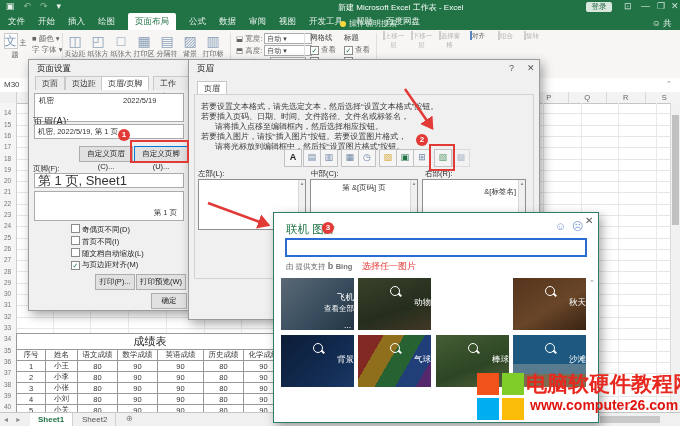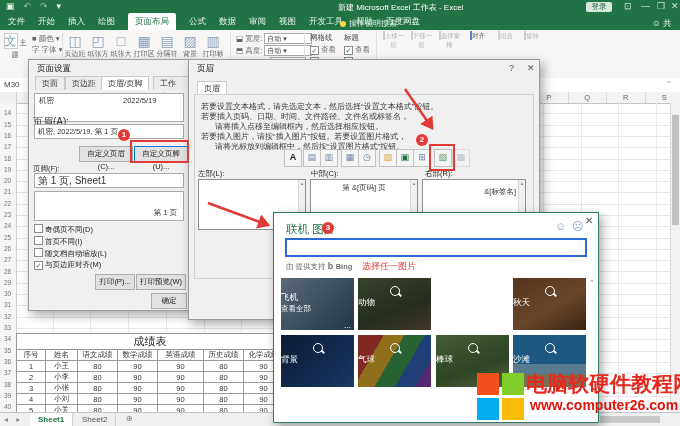--- a/index.html
+++ b/index.html
@@ -63,39 +63,39 @@
   #vthumb{position:absolute;left:1px;top:12px;width:7px;height:110px;background:#c1c1c1;}
   
   .dlg{background:#f0f0f0;border:1px solid #9b9b9b;box-shadow:3px 4px 10px rgba(0,0,0,.35);}
   .dlgtitle{position:absolute;left:8px;top:3px;font-size:8.5px;color:#1a1a1a;}
   .dtab{position:absolute;height:13px;line-height:13px;padding:0 6px;font-size:8px;color:#333;
         border:1px solid #c9c9c9;border-bottom:none;background:#ececec;}
   .dtab.active{background:#fff;}
   .wbox{position:absolute;background:#fff;border:1px solid #ababab;}
   .dbtn{position:absolute;background:#e1e1e1;border:1px solid #adadad;font-size:7.5px;color:#222;
         text-align:center;line-height:13px;}
-  .dchk{position:absolute;font-size:7.5px;color:#222;}
+  .dchk{position:absolute;font-size:7.5px;color:#222;margin-left:37px;}
   #d1{left:28px;top:59px;width:160px;height:250px;z-index:10;}
   #d2{left:188px;top:59px;width:350px;height:259px;z-index:20;}
   #d2 .instr{position:absolute;left:12px;font-size:8px;color:#3b3b3b;white-space:nowrap;}
   .tbtn{position:absolute;top:89px;width:16px;height:16px;background:#f5f5f5;border:1px solid #c2c2c2;
         text-align:center;line-height:15px;font-size:9px;color:#6f87a6;}
   .talab{position:absolute;top:109px;font-size:7.5px;color:#222;}
   .tarea{position:absolute;top:119px;height:49px;background:#fff;border:1px solid #8f8f8f;font-size:7.5px;color:#333;}
   .tarea .sc{position:absolute;right:0;top:0;width:6px;height:100%;background:#f0f0f0;border-left:1px solid #d8d8d8;
              font-size:5px;color:#888;text-align:center;}
   
   #d3{left:273px;top:212px;width:324px;height:209px;background:#fff;border:1px solid #2e7a68;
       box-shadow:3px 4px 10px rgba(0,0,0,.35);z-index:30;}
   #d3 .ttl{position:absolute;left:12px;top:9px;font-size:11.5px;color:#217346;}
   #searchbox{position:absolute;left:11px;top:25px;width:298px;height:15px;background:#fff;border:2px solid #2b6cd4;}
   #powered{position:absolute;left:12px;top:48px;font-size:7.5px;color:#666;}
   #pickhint{position:absolute;left:88px;top:47px;font-size:9px;color:#e23a36;}
   .tile{position:absolute;width:73px;height:52px;overflow:hidden;}
-  .tile .ov{position:absolute;inset:0;background:rgba(0,0,0,.38);color:#fff;text-align:left;font-size:8.5px;}
+  .tile .ov{position:absolute;inset:0;background:rgba(0,0,0,.38);color:#fff;text-align:right;font-size:8.5px;}
   .mag{display:block;width:8px;height:8px;border:1.5px solid #fff;border-radius:50%;margin:8px auto 1px;position:relative;}
   .mag::after{content:"";position:absolute;left:7px;top:7px;width:4px;height:1.5px;background:#fff;transform:rotate(45deg);}
   .t0{background:linear-gradient(135deg,#93a9be,#5c7e99 55%,#39566f);}
   .t1{background:linear-gradient(160deg,#5c6b45,#3c4a2e 60%,#6b5a40);}
   .t2{background:radial-gradient(circle at 50% 55%,#c6252a 0 60%,#e3e6e8 62%);}
   .t3{background:linear-gradient(150deg,#8a5530,#a97142 55%,#5d3a20);}
   .t4{background:linear-gradient(135deg,#142f57,#1f4a8a 70%,#2c5ca3);}
   .t5{background:linear-gradient(120deg,#d04338 0 25%,#e8b42e 25% 45%,#3f9e53 45% 65%,#3566c4 65% 85%,#8a3fae 85%);}
   .t6{background:linear-gradient(160deg,#6f9757,#49703a 60%,#8aa06a);}
   .t7{background:linear-gradient(180deg,#2f8ed1 0 55%,#8fc7e8 55% 75%,#c9b184 75%);}
@@ -329,21 +329,21 @@
       <span style="position:absolute;left:88px;top:2px;font-size:7.5px">2022/5/19</span>
     </div>
     <span style="position:absolute;left:4px;top:55px;font-size:10px">页眉(A):</span>
     <div class="wbox" style="left:5px;top:64px;width:148px;height:13px;line-height:13px">
       <span style="padding-left:3px;font-size:7.5px">机密, 2022/5/19, 第 1 页</span>
     </div>
     <div class="dbtn" style="left:50px;top:86px;width:52px;height:14px">自定义页眉(C)...</div>
     <div class="dbtn" style="left:105px;top:86px;width:52px;height:14px;border-color:#0078d7">自定义页脚(U)...</div>
     <span style="position:absolute;left:4px;top:104px;font-size:7.5px">页脚(F):</span>
     <div class="wbox" style="left:5px;top:113px;width:148px;height:13px;line-height:13px">
-      <span style="padding-left:3px;font-size:10px">第 1 页, Sheet1</span>
+      <span style="padding-left:3px;font-size:13px">第 1 页, Sheet1</span>
     </div>
     <div class="wbox" style="left:5px;top:131px;width:148px;height:28px">
       <span style="position:absolute;right:6px;bottom:2px;font-size:7.5px">第 1 页</span>
     </div>
     <div class="dchk" style="left:5px;top:164px"><span class="chk"></span> <span>奇偶页不同(D)</span></div>
     <div class="dchk" style="left:5px;top:176px"><span class="chk"></span> <span>首页不同(I)</span></div>
     <div class="dchk" style="left:5px;top:188px"><span class="chk"></span> <span>随文档自动缩放(L)</span></div>
     <div class="dchk" style="left:5px;top:200px"><span class="chk">✓</span> <span>与页边距对齐(M)</span></div>
     <div class="dbtn" style="left:66px;top:214px;width:38px;height:14px">打印(P)...</div>
     <div class="dbtn" style="left:107px;top:214px;width:48px;height:14px">打印预览(W)</div>

